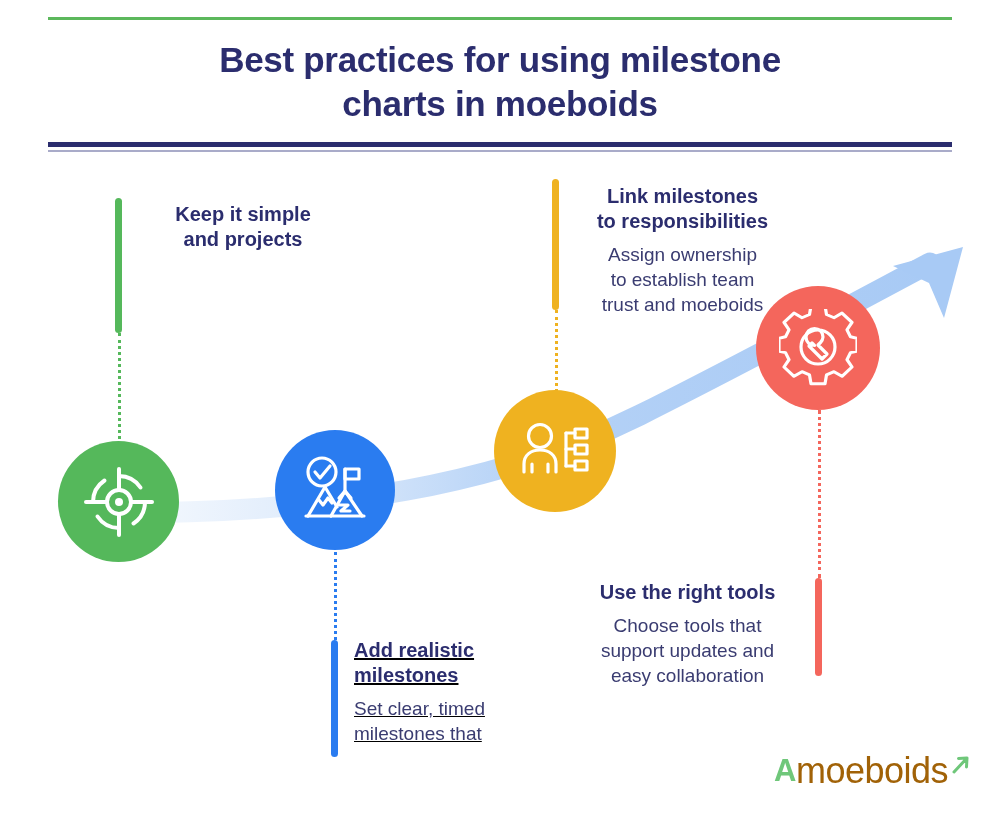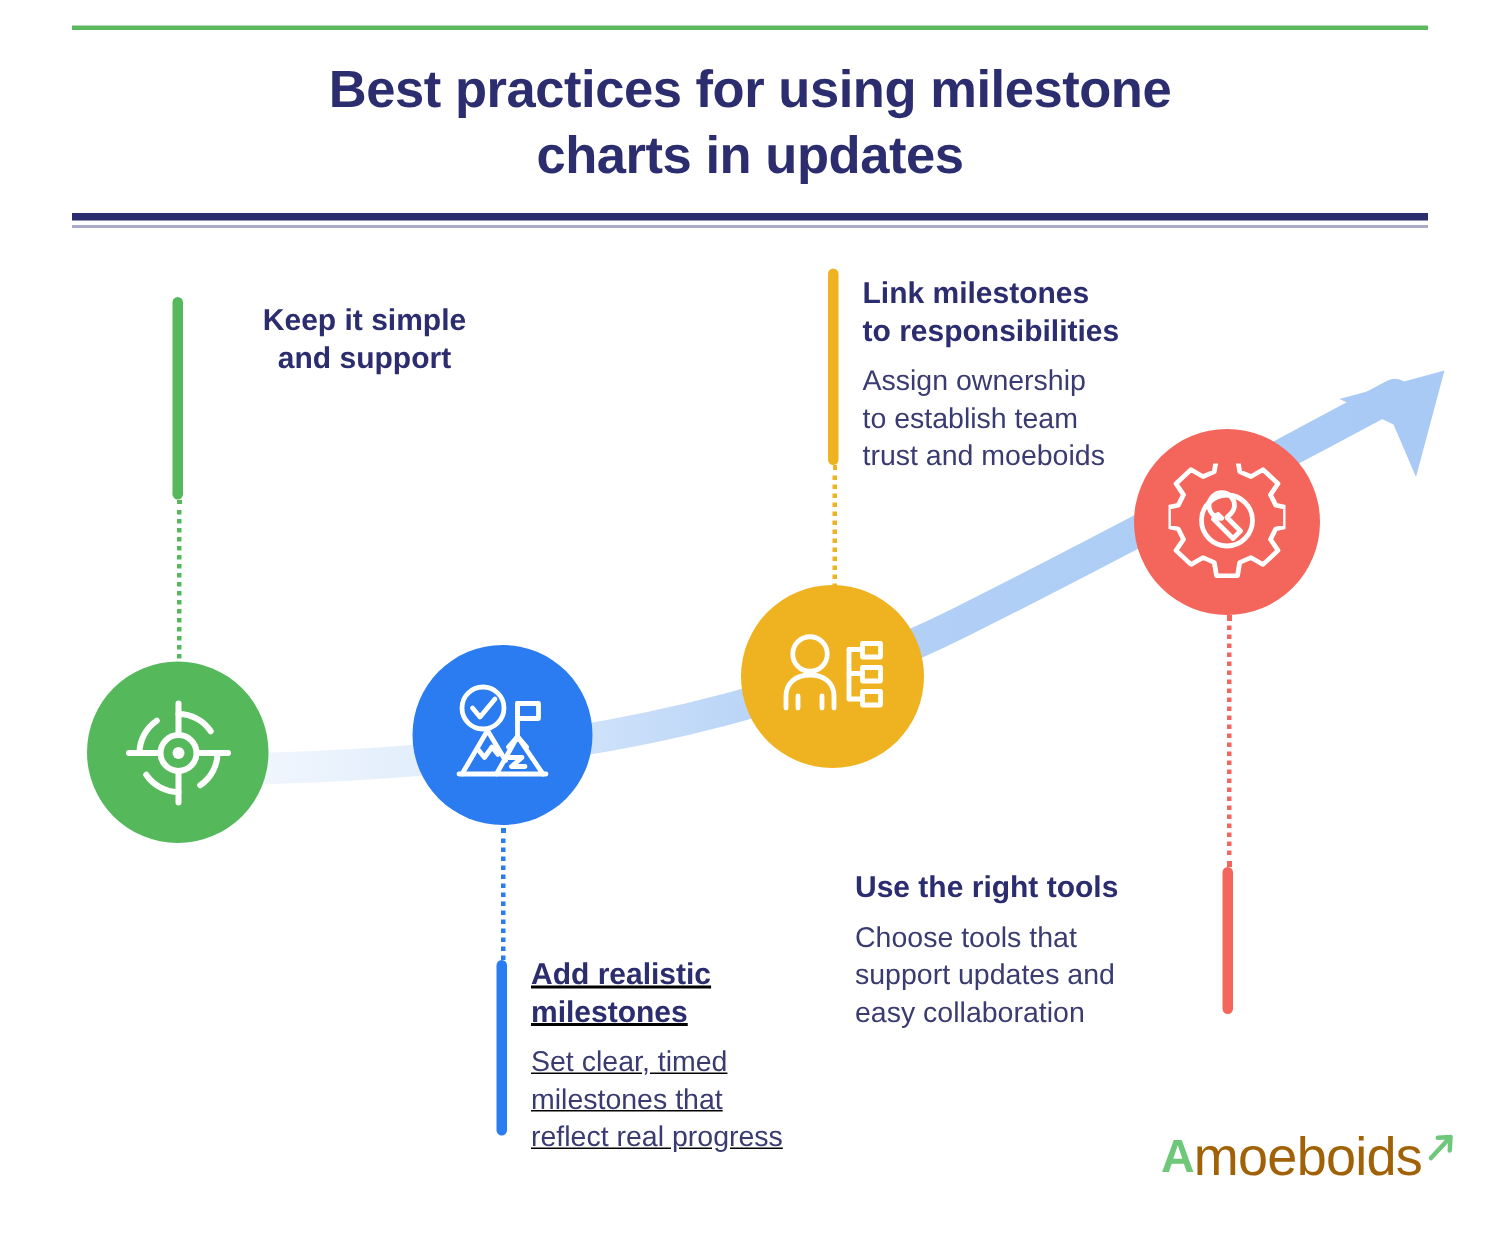--- a/index.html
+++ b/index.html
@@ -115,24 +115,24 @@
     font-weight: bold;
     line-height: 25px;
   }
   .block p {
     margin: 8px 0 0 0;
     color: #3a3c71;
     font-size: 19px;
     font-weight: normal;
     line-height: 25px;
   }
-  .block.right { text-align: left; }
+  .block.right { text-align: center; }
 
   .block-keep { left: 138px; top: 202px; width: 210px; text-align: center; }
-  .block-link { left: 575px; top: 184px; width: 215px; }
+  .block-link { left: 575px; top: 184px; width: 215px; text-align: center; }
   .block-add  { left: 354px; top: 638px; width: 215px; text-decoration: underline; }
   .block-use  { left: 570px; top: 580px; width: 235px; }
 
   
   .logo {
     position: absolute;
     left: 774px;
     top: 752px;
     display: flex;
     align-items: flex-end;
@@ -159,21 +159,21 @@
 </style>
 </head>
 <body>
 
 <div class="canvas">
 
   <div class="rule-top"></div>
 
   <div class="title">
     <div>Best practices for using milestone</div>
-    <div>charts in updates</div>
+    <div>charts in moeboids</div>
   </div>
 
   <div class="rule-bottom-thick"></div>
   <div class="rule-bottom-thin"></div>
 
   <svg class="arrow-layer" viewBox="0 0 1000 822" xmlns="http://www.w3.org/2000/svg">
     <defs>
       <linearGradient id="arrowFade" x1="0" y1="0" x2="1" y2="0">
         <stop offset="0.00" stop-color="#a8caf5" stop-opacity="0.10"></stop>
         <stop offset="0.22" stop-color="#a8caf5" stop-opacity="0.35"></stop>
@@ -257,21 +257,21 @@
   </div>
 
   <div class="bar bar-green"></div>
   <div class="bar bar-yellow"></div>
   <div class="bar bar-blue"></div>
   <div class="bar bar-red"></div>
 
   <div class="block block-keep">
     <h3>
       <span>Keep it simple</span><br>
-      <span>and support</span>
+      <span>and projects</span>
     </h3>
   </div>
 
   <div class="block block-link">
     <h3>
       <span>Link milestones</span><br>
       <span>to responsibilities</span>
     </h3>
     <p>
       <span>Assign ownership</span><br>
@@ -281,21 +281,20 @@
   </div>
 
   <div class="block block-add">
     <h3>
       <span>Add realistic</span><br>
       <span>milestones</span>
     </h3>
     <p>
       <span>Set clear, timed</span><br>
       <span>milestones that</span><br>
-      <span>reflect real progress</span>
     </p>
   </div>
 
   <div class="block block-use right">
     <h3>
       <span>Use the right tools</span>
     </h3>
     <p>
       <span>Choose tools that</span><br>
       <span>support updates and</span><br>

